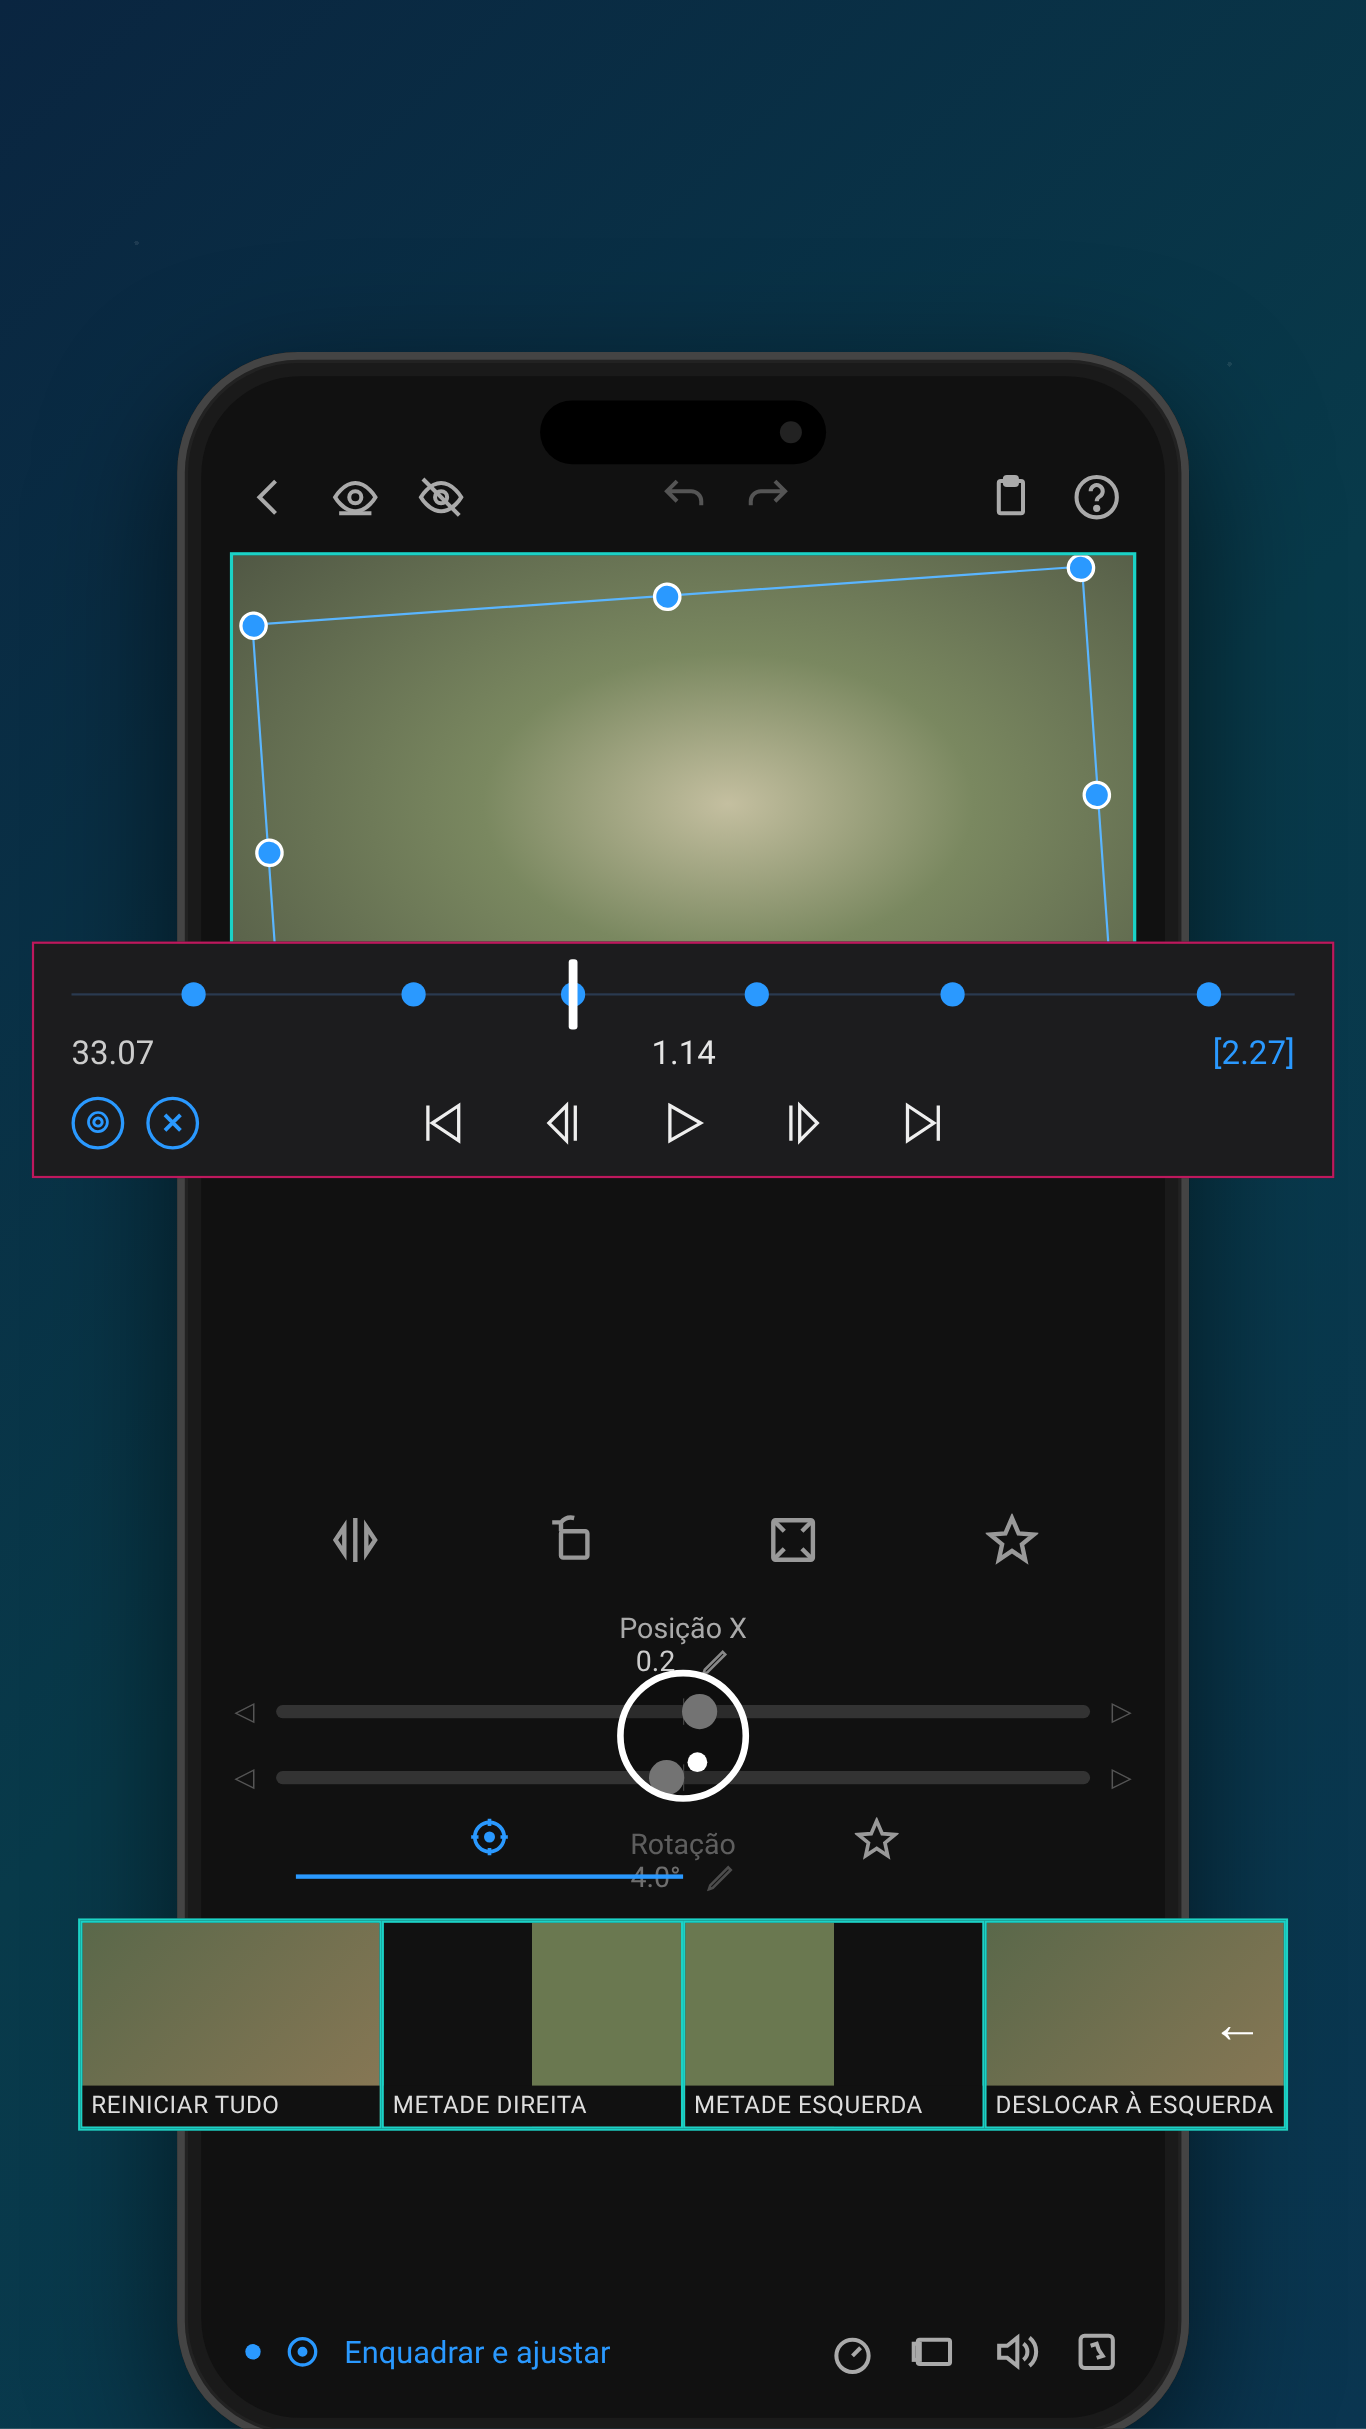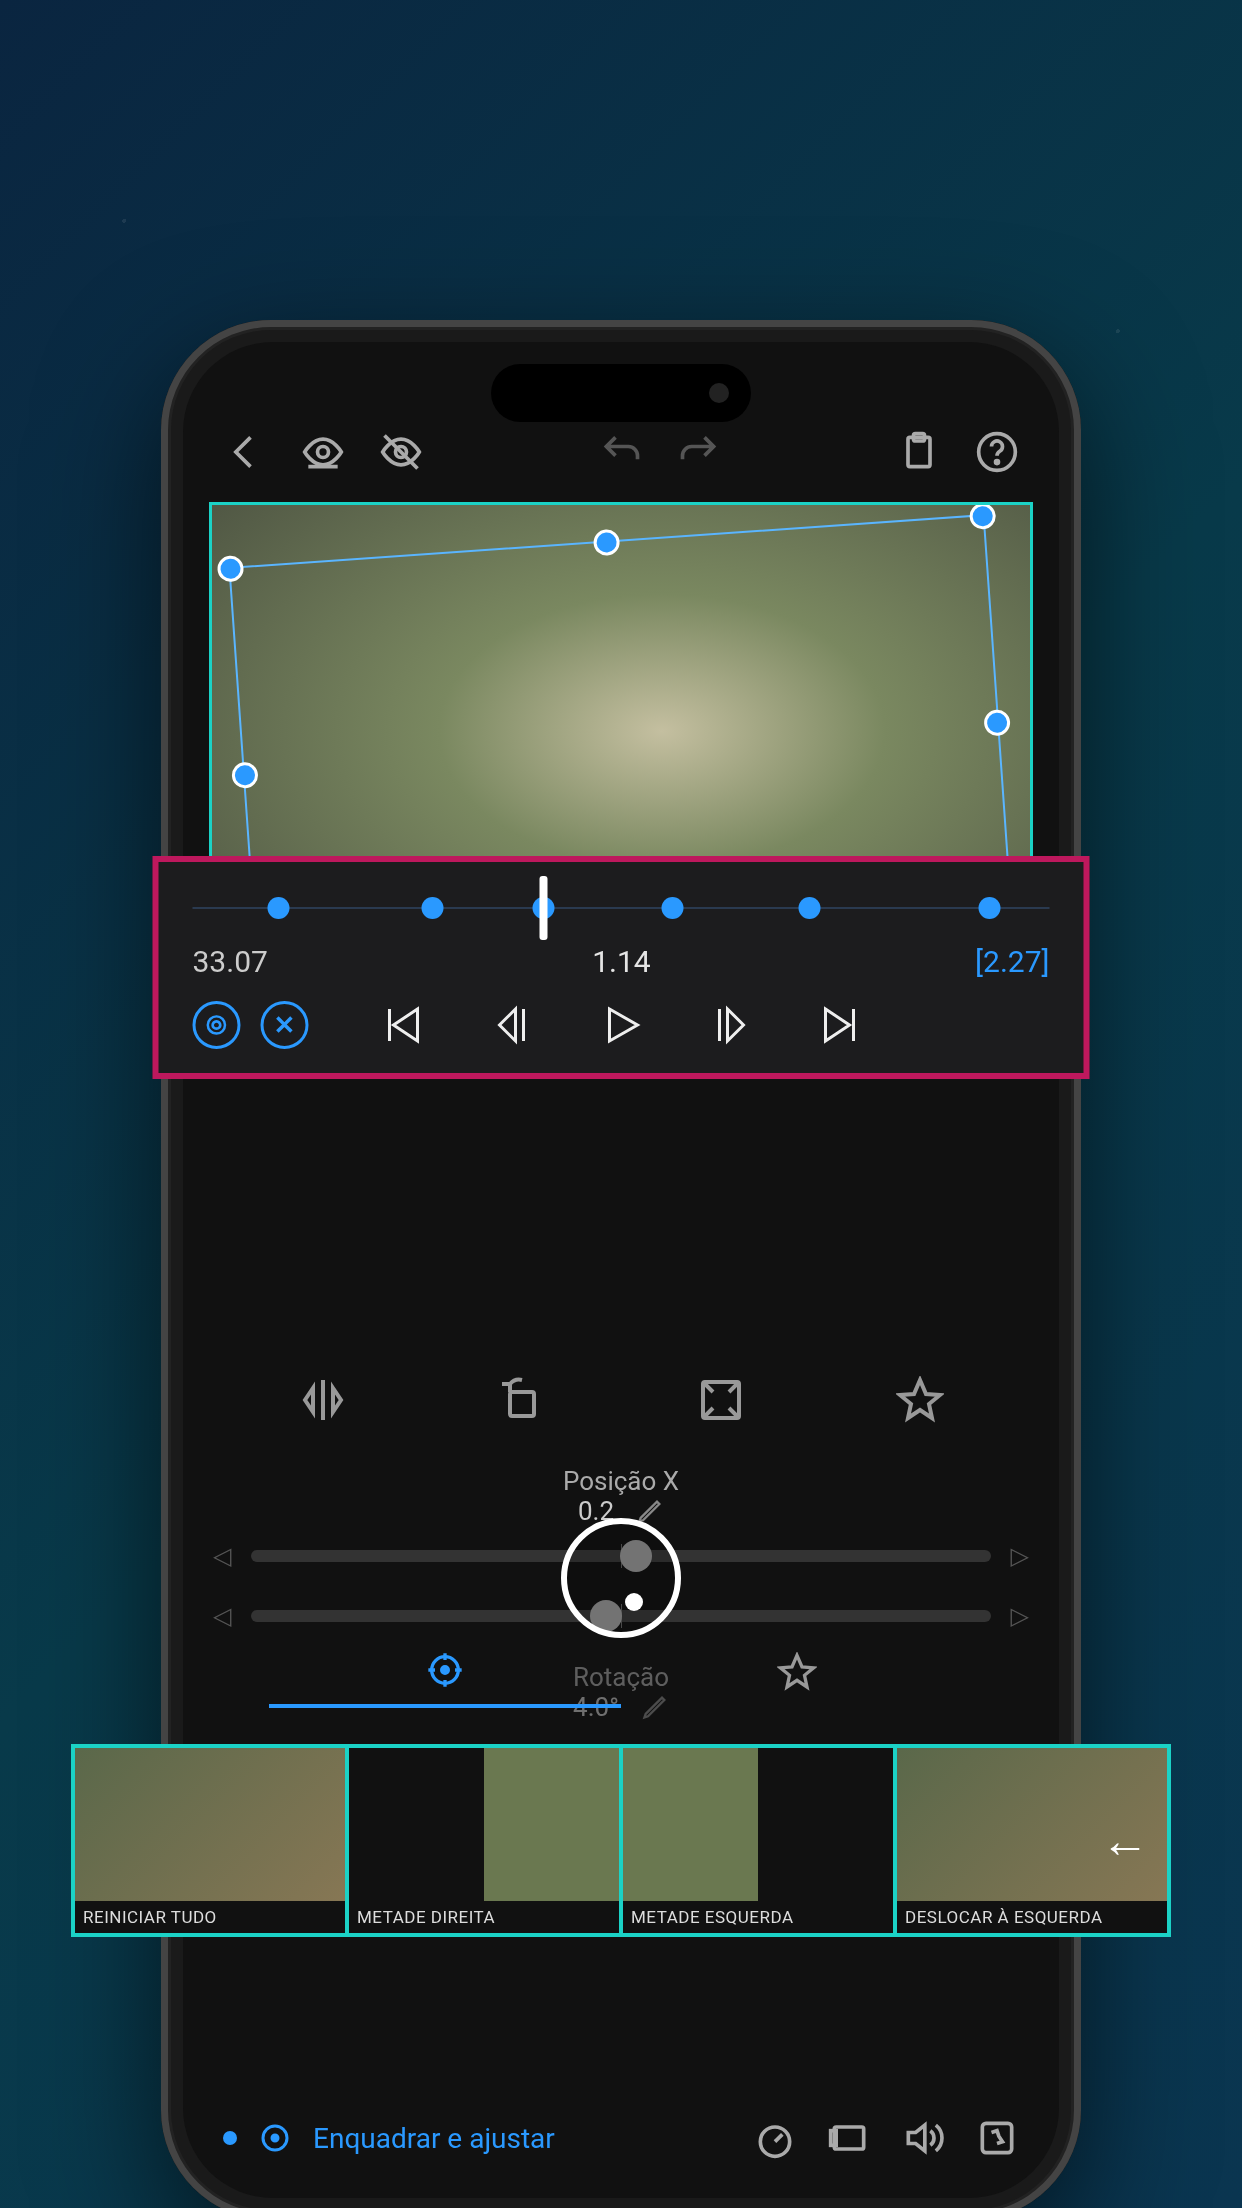--- a/index.html
+++ b/index.html
@@ -115,23 +115,23 @@
   .handle.ml { left: 0; top: 50%; }
   .handle.mr { left: 100%; top: 50%; }
   .handle.bl { left: 0; top: 100%; }
   .handle.bm { left: 50%; top: 100%; }
   .handle.br { left: 100%; top: 100%; }
   .keyframe-panel {
     position: absolute;
     left: 50%;
     transform: translateX(-50%);
     top: 856px;
-    width: 937px;
+    width: 1184px;
     background: #1c1c1e;
-    border: 6px solid #be185d;
+    border: 2px solid #be185d;
     z-index: 20;
     padding: 20px 0 18px;
   }
   .keyframe-track {
     position: relative;
     height: 52px;
     margin: 0 34px;
   }
   .kf-line {
     position: absolute;
@@ -302,21 +302,21 @@
     transform: translateY(-50%);
     color: #fff;
     font-size: 48px;
     font-weight: bold;
   }
   .preset-label {
     position: absolute;
     bottom: 0; left: 0; right: 0;
     background: #111;
     color: #ddd;
-    font-size: 17px;
+    font-size: 22px;
     padding: 6px 8px;
     white-space: nowrap;
     overflow: hidden;
     text-overflow: ellipsis;
     letter-spacing: 0.5px;
   }
   .bottom-bar {
     position: absolute;
     bottom: 20px;
     left: 26px; right: 26px;

